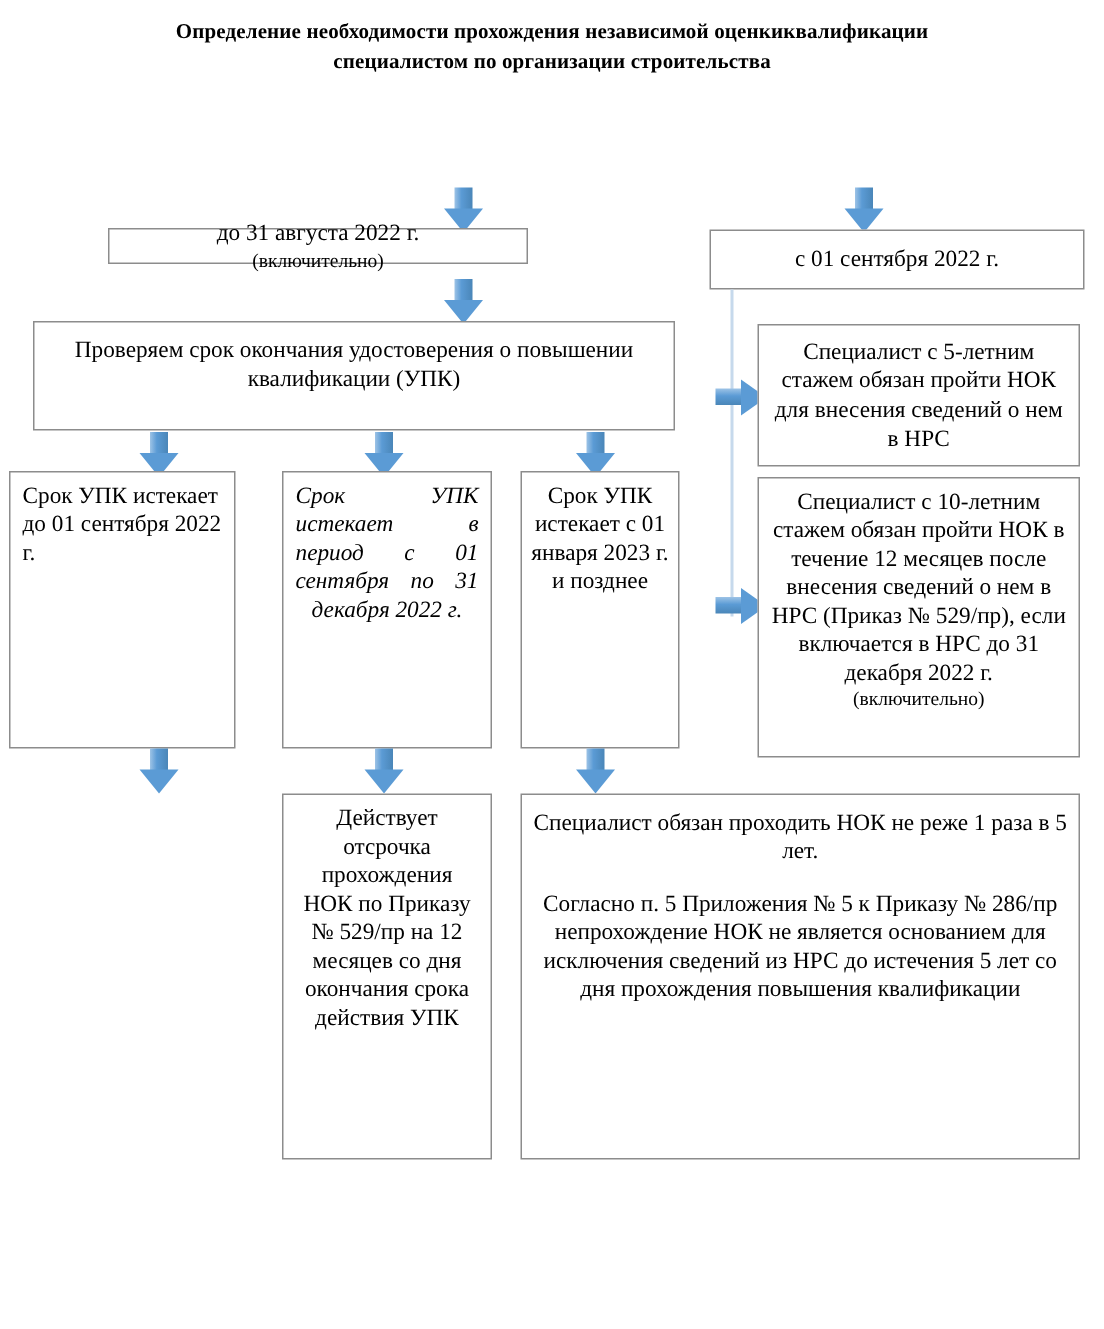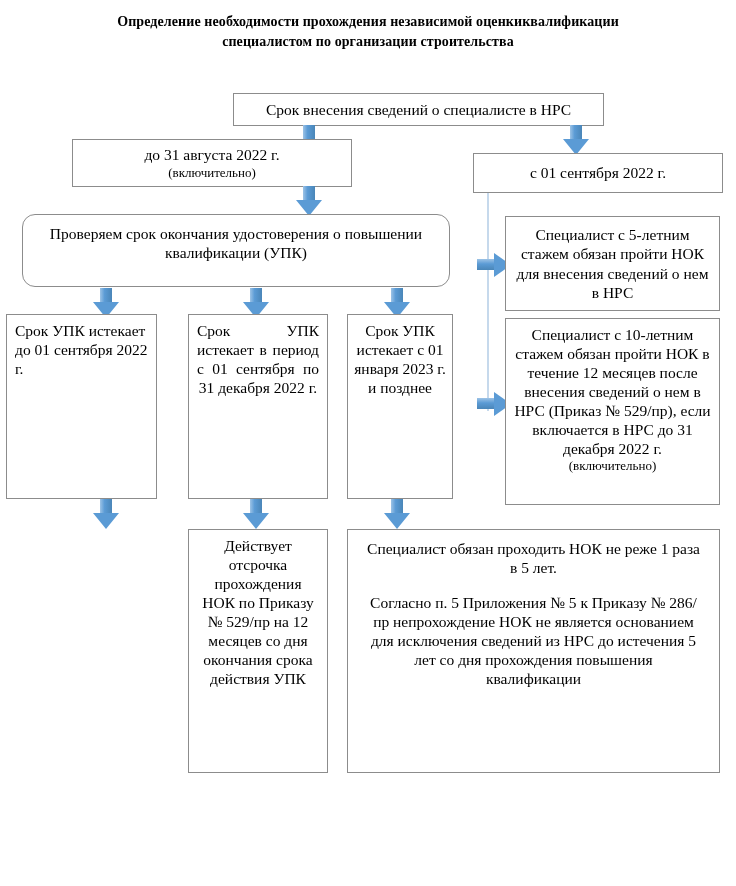--- a/index.html
+++ b/index.html
@@ -41,21 +41,21 @@
     font-size: 15.5px;
     line-height: 1.23;
     padding: 5px 7px;
     display: flex;
     flex-direction: column;
   }
   .box .txt { display: block; white-space: pre-line; }
 
   .ctr  { text-align: center; }
   .lft  { text-align: left; }
-  .just { text-align: justify; text-align-last: center; }
+  .just { text-align: justify; text-align-last: center; font-style: italic; }
 
   .v-mid   { justify-content: center; }
   .v-top   { justify-content: flex-start; }
 
   .small { font-size: 13px; }
 
   
   .arrow-down {
     position: absolute;
     width: 26px;
@@ -110,50 +110,47 @@
     background: #c6d9ec;
   }
 </style>
 </head>
 <body>
 
 <div id="canvas">
 
   <div class="title">Определение необходимости прохождения независимой оценкиквалификации специалистом по организации строительства</div>
 
-  <div class="box ctr v-mid" style="left:233px; top:93px; width:371px; height:33px;">
-    <span class="txt">Срок внесения сведений о специалисте в НРС</span>
-  </div>
 
   <div class="arrow-down" style="left:296px; top:125px;">
     <div class="shaft"></div>
     <div class="head"></div>
   </div>
   <div class="arrow-down" style="left:563px; top:125px;">
     <div class="shaft"></div>
     <div class="head"></div>
   </div>
 
-  <div class="box ctr v-mid" style="left:72px; top:139px; width:280px; height:48px;">
+  <div class="box ctr v-mid" style="left:72px; top:152px; width:280px; height:24px;">
     <span class="txt">до 31 августа 2022 г.</span>
     <span class="txt small">(включительно)</span>
   </div>
 
   <div class="box ctr v-mid" style="left:473px; top:153px; width:250px; height:40px;align-items:center;">
     <span class="txt">с 01 сентября 2022 г.</span>
   </div>
 
   <div class="vline" style="left:487px; top:193px; width:2px; height:218px;"></div>
 
   <div class="arrow-down" style="left:296px; top:186px;">
     <div class="shaft"></div>
     <div class="head"></div>
   </div>
 
-  <div class="box ctr v-top" style="left:22px; top:214px; width:428px; height:73px; padding-top:9px;border-radius:13px;">
+  <div class="box ctr v-top" style="left:22px; top:214px; width:428px; height:73px; padding-top:9px;">
     <span class="txt">Проверяем срок окончания удостоверения о повышении квалификации (УПК)</span>
   </div>
 
   <div class="arrow-down" style="left:93px; top:288px;">
     <div class="shaft"></div>
     <div class="head"></div>
   </div>
   <div class="arrow-down" style="left:243px; top:288px;">
     <div class="shaft"></div>
     <div class="head"></div>
@@ -205,19 +202,19 @@
   <div class="arrow-down" style="left:384px; top:499px;">
     <div class="shaft"></div>
     <div class="head"></div>
   </div>
 
 
   <div class="box ctr v-top" style="left:188px; top:529px; width:140px; height:244px; padding:6px 8px;">
     <span class="txt">Действует отсрочка прохождения НОК по Приказу № 529/пр на 12 месяцев со дня окончания срока действия УПК</span>
   </div>
 
-  <div class="box ctr v-top" style="left:347px; top:529px; width:373px; height:244px; padding:9px 18px;">
+  <div class="box ctr v-top" style="left:347px; top:529px; width:373px; height:244px; padding:9px 6px;">
     <span class="txt">Специалист обязан проходить НОК не реже 1 раза в 5 лет.</span>
     <span class="txt" style="height:16px;"></span>
     <span class="txt">Согласно п. 5 Приложения № 5 к Приказу № 286/пр непрохождение НОК не является основанием для исключения сведений из НРС до истечения 5 лет со дня прохождения повышения квалификации</span>
   </div>
 
 </div>
 
 </body></html>

